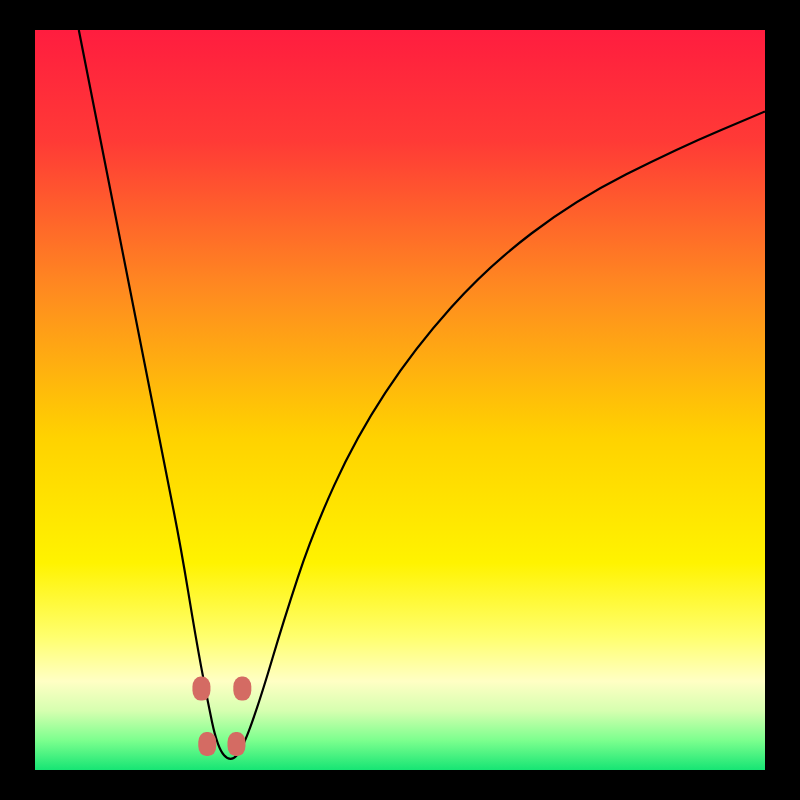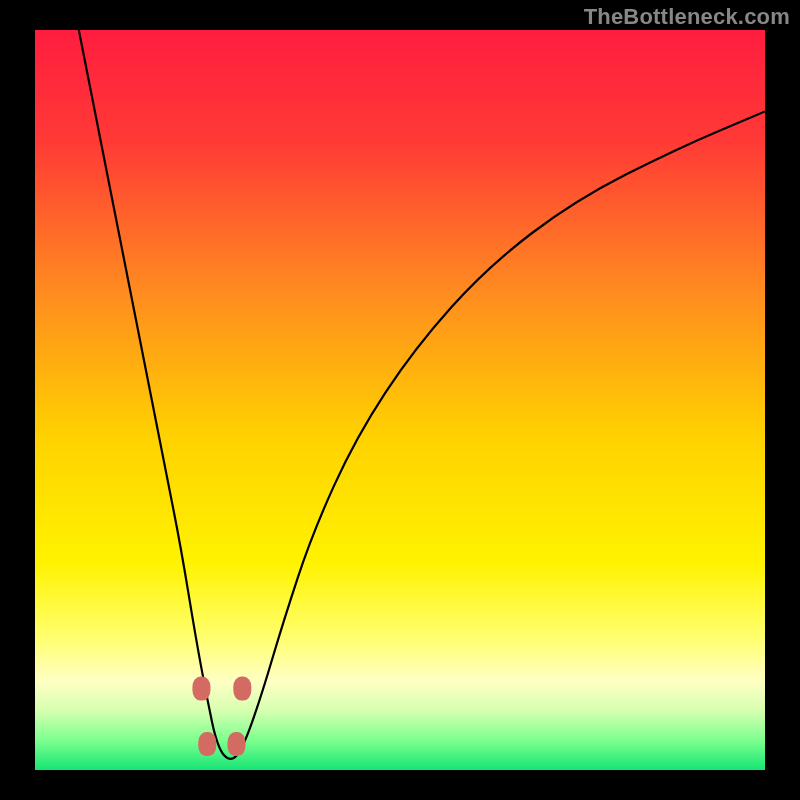--- a/index.html
+++ b/index.html
@@ -54,14 +54,13 @@
     </defs>
     <rect id="plot-bg" fill="url(#bg-grad)" x="35" y="30" width="730" height="740"></rect>
     <path id="curve" fill="none" stroke-width="2.2" d="M 78.8 30 Q 78.8 30 86.1 67 Q 93.4 103.99999999999999 100.7 140.99999999999997 Q 108 177.99999999999997 115.3 215 Q 122.6 252.00000000000003 129.89999999999998 289 Q 137.2 326 144.5 363 Q 151.8 400 159.10000000000002 437 Q 166.4 474 173.7 511 Q 181 548 188.3 592.4000000000001 Q 195.6 636.8000000000001 201.075 666.4000000000001 Q 206.54999999999998 696 212.02499999999998 721.9 Q 217.5 747.8 224.07 755.2 Q 230.64000000000001 762.6 236.845 755.2 Q 243.04999999999998 747.8 252.175 721.9 Q 261.3 696 272.25 659 Q 283.20000000000005 622 297.8 577.5999999999999 Q 312.4 533.1999999999999 334.29999999999995 485.1 Q 356.2 437.00000000000006 385.4 392.6 Q 414.6 348.20000000000005 451.1 307.5 Q 487.6 266.79999999999995 531.4000000000001 233.49999999999997 Q 575.2 200.2 626.3 174.3 Q 677.4 148.40000000000003 721.2 129.9 T 765 111.39999999999999" stroke="#000000"></path>
     <g id="markers">
         <rect x="192.44" y="676.6" width="18" height="24" rx="8" ry="10" fill="#d46b63"></rect>
         <rect x="233.32" y="676.6" width="18" height="24" rx="8" ry="10" fill="#d46b63"></rect>
         <rect x="198.28" y="732.1" width="18" height="24" rx="8" ry="10" fill="#d46b63"></rect>
         <rect x="227.48000000000002" y="732.1" width="18" height="24" rx="8" ry="10" fill="#d46b63"></rect>
       </g>
   </svg>
-  <div class="watermark">TheBottleneck.com</div>
 </div>
 
 </body></html>

